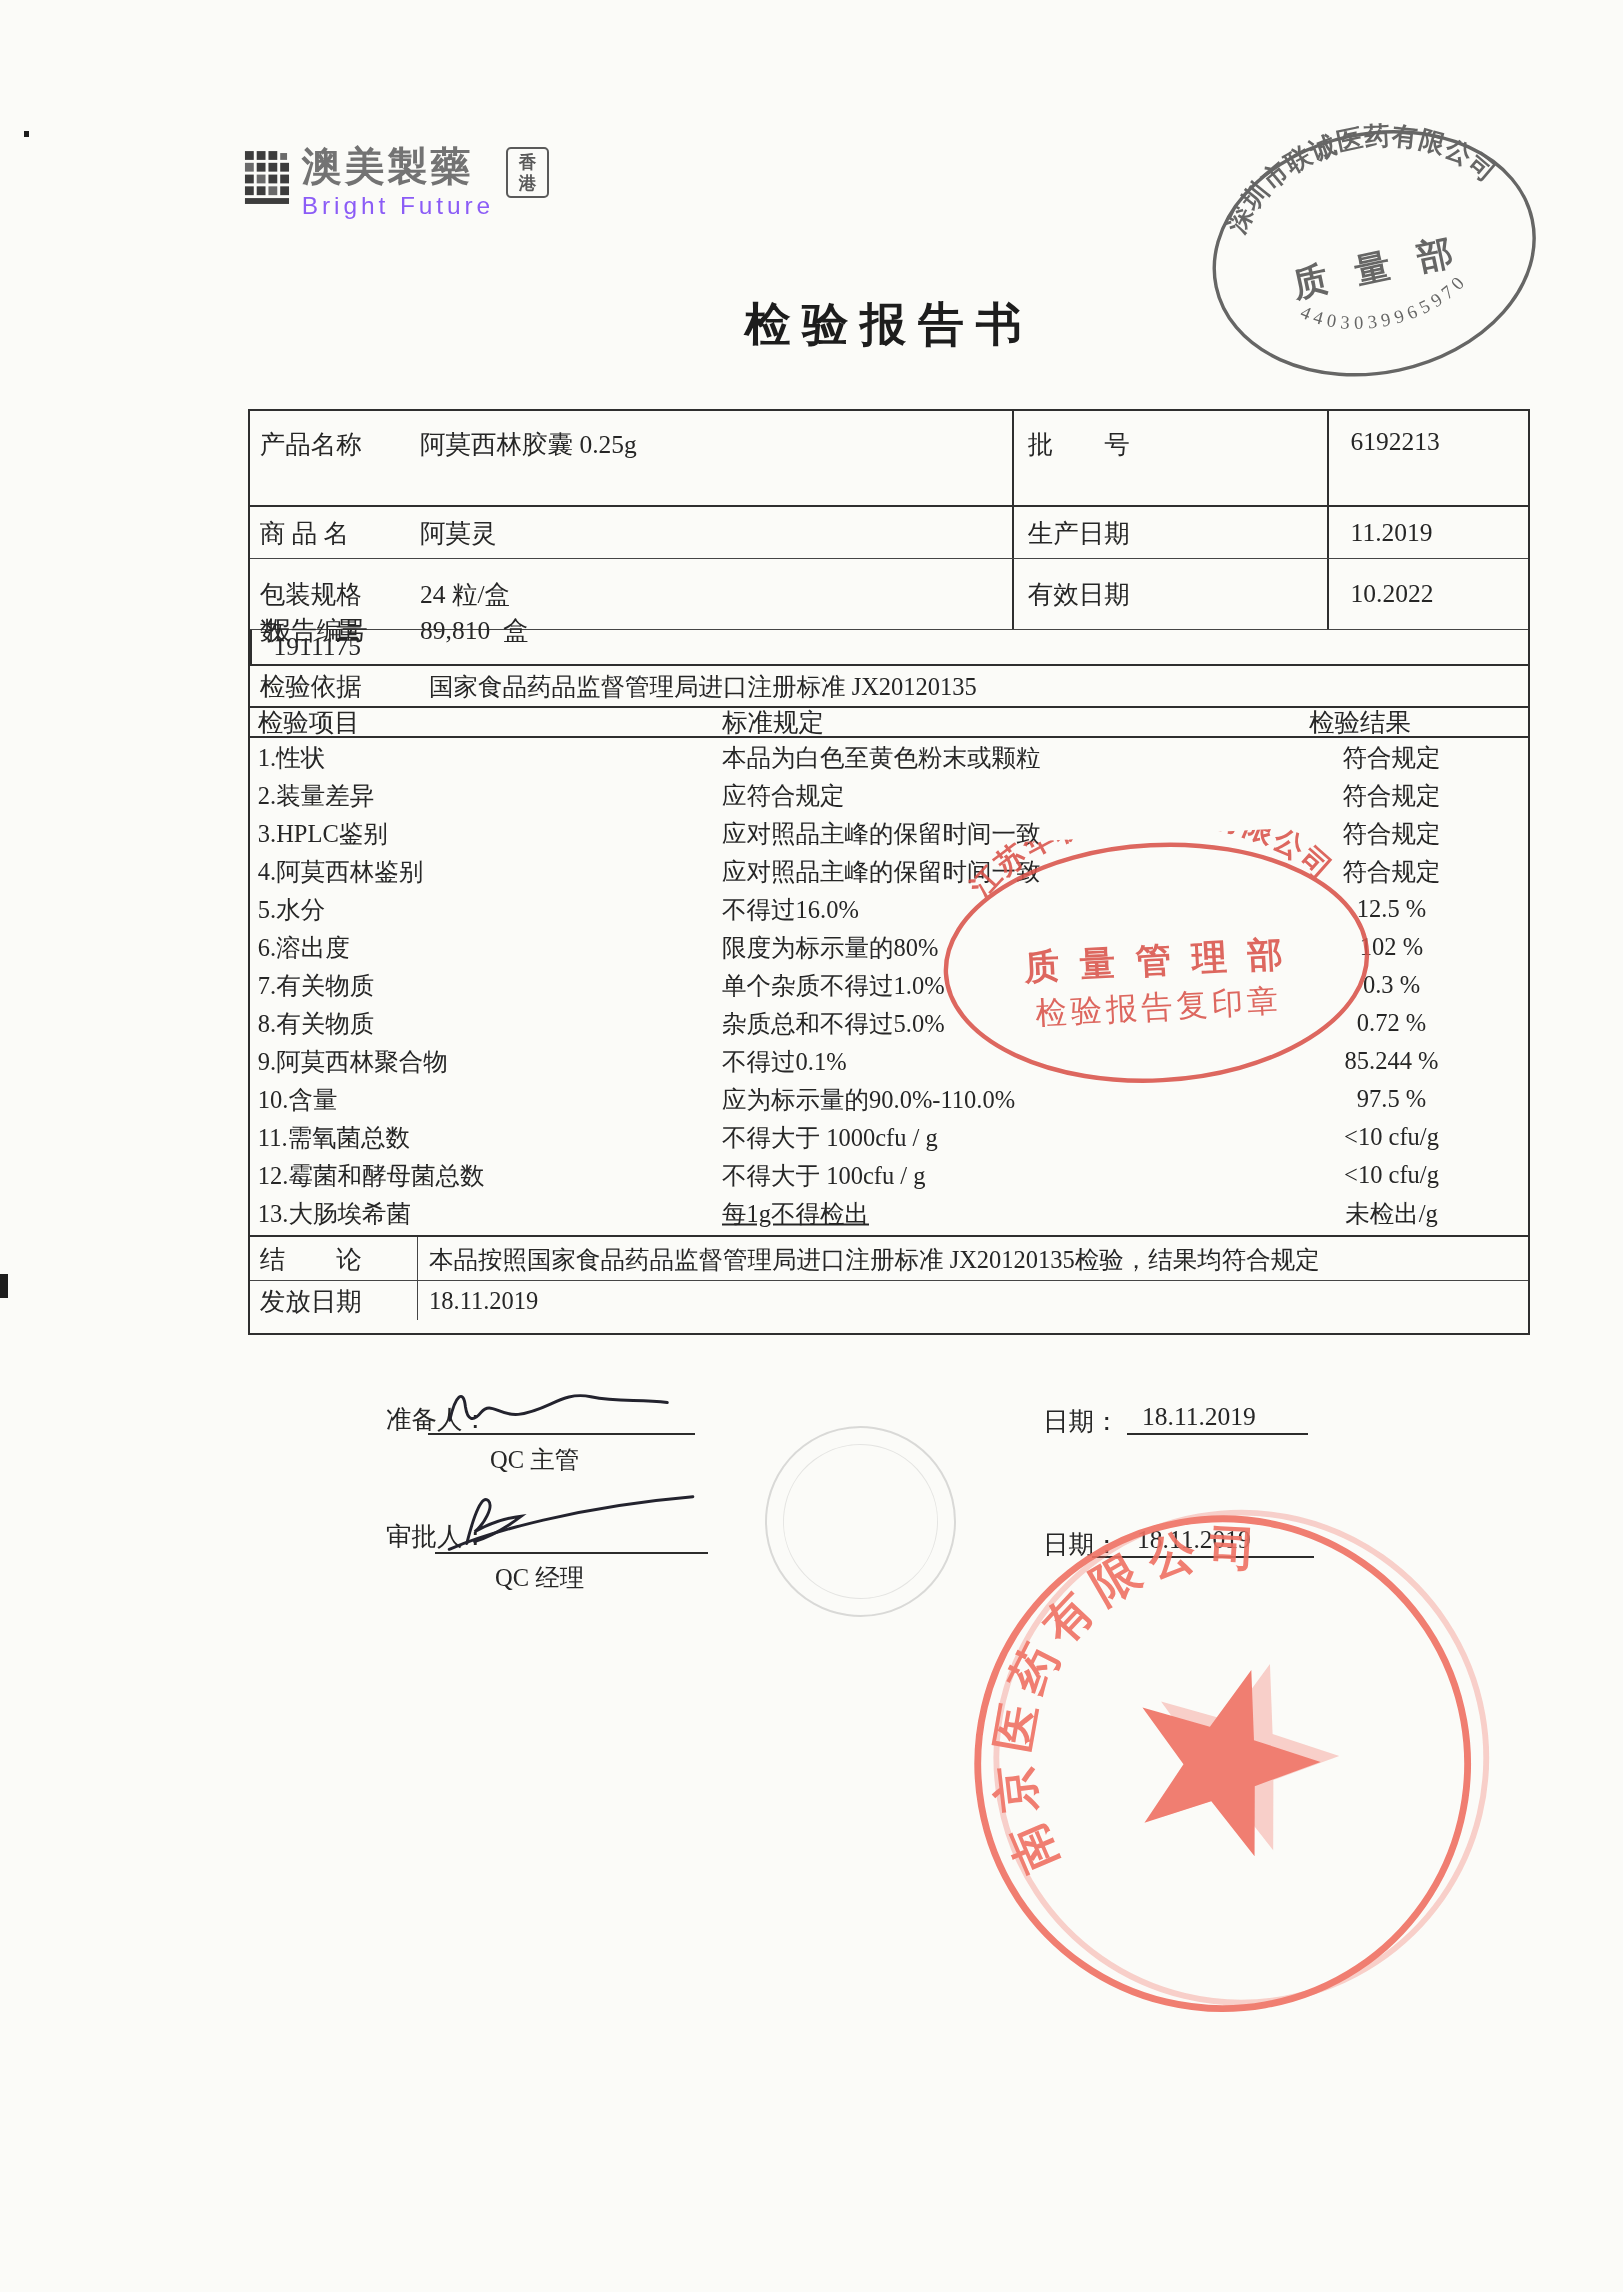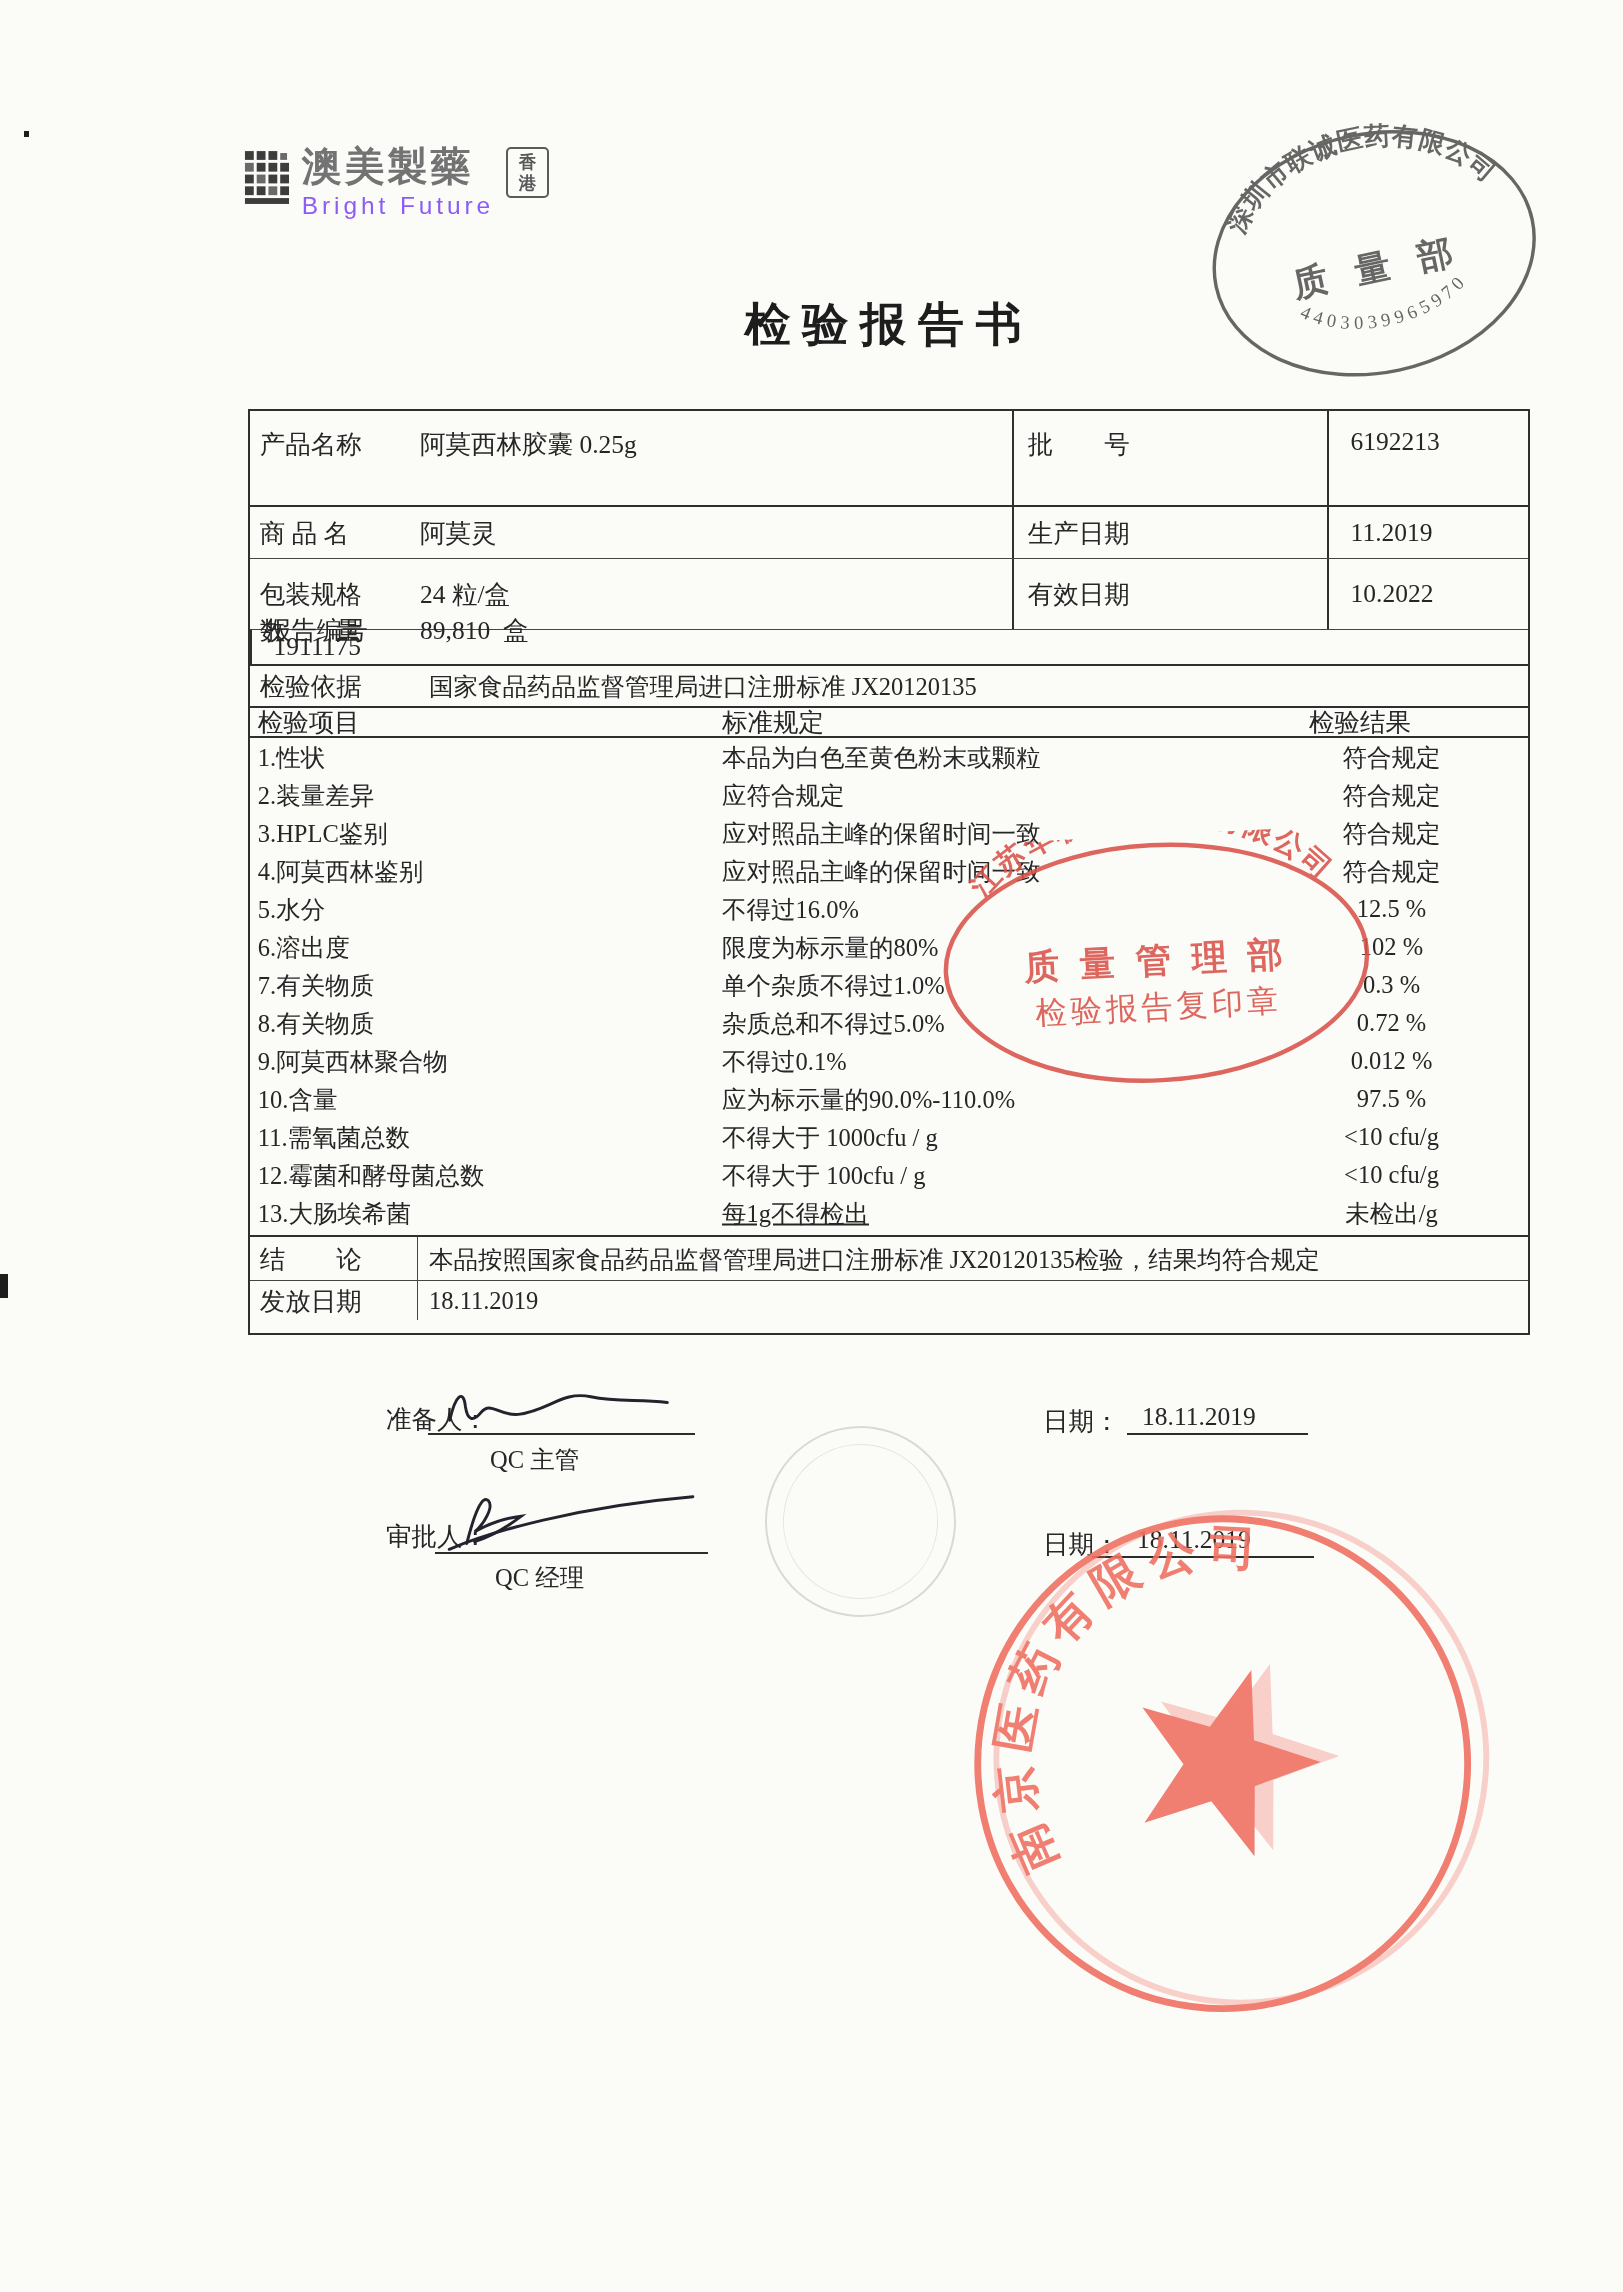--- a/index.html
+++ b/index.html
@@ -243,21 +243,21 @@
         <span class="c-res">0.3 %</span>
       </div>
       <div class="item-row">
         <span class="c-name">8.有关物质</span>
         <span class="c-std">杂质总和不得过5.0%</span>
         <span class="c-res">0.72 %</span>
       </div>
       <div class="item-row">
         <span class="c-name">9.阿莫西林聚合物</span>
         <span class="c-std">不得过0.1%</span>
-        <span class="c-res">0.012 %</span>
+        <span class="c-res">85.244 %</span>
       </div>
       <div class="item-row">
         <span class="c-name">10.含量</span>
         <span class="c-std">应为标示量的90.0%-110.0%</span>
         <span class="c-res">97.5 %</span>
       </div>
       <div class="item-row">
         <span class="c-name">11.需氧菌总数</span>
         <span class="c-std">不得大于 1000cfu / g</span>
         <span class="c-res">&lt;10 cfu/g</span>

